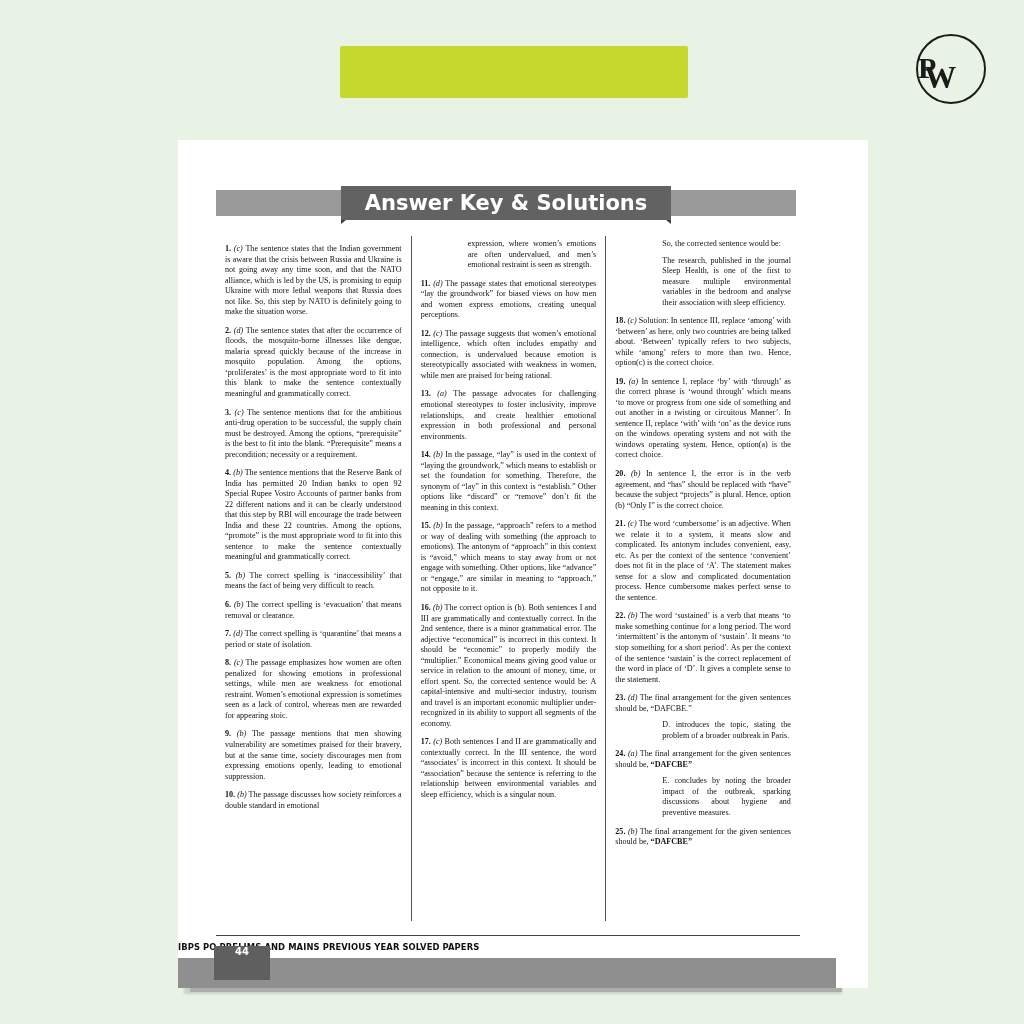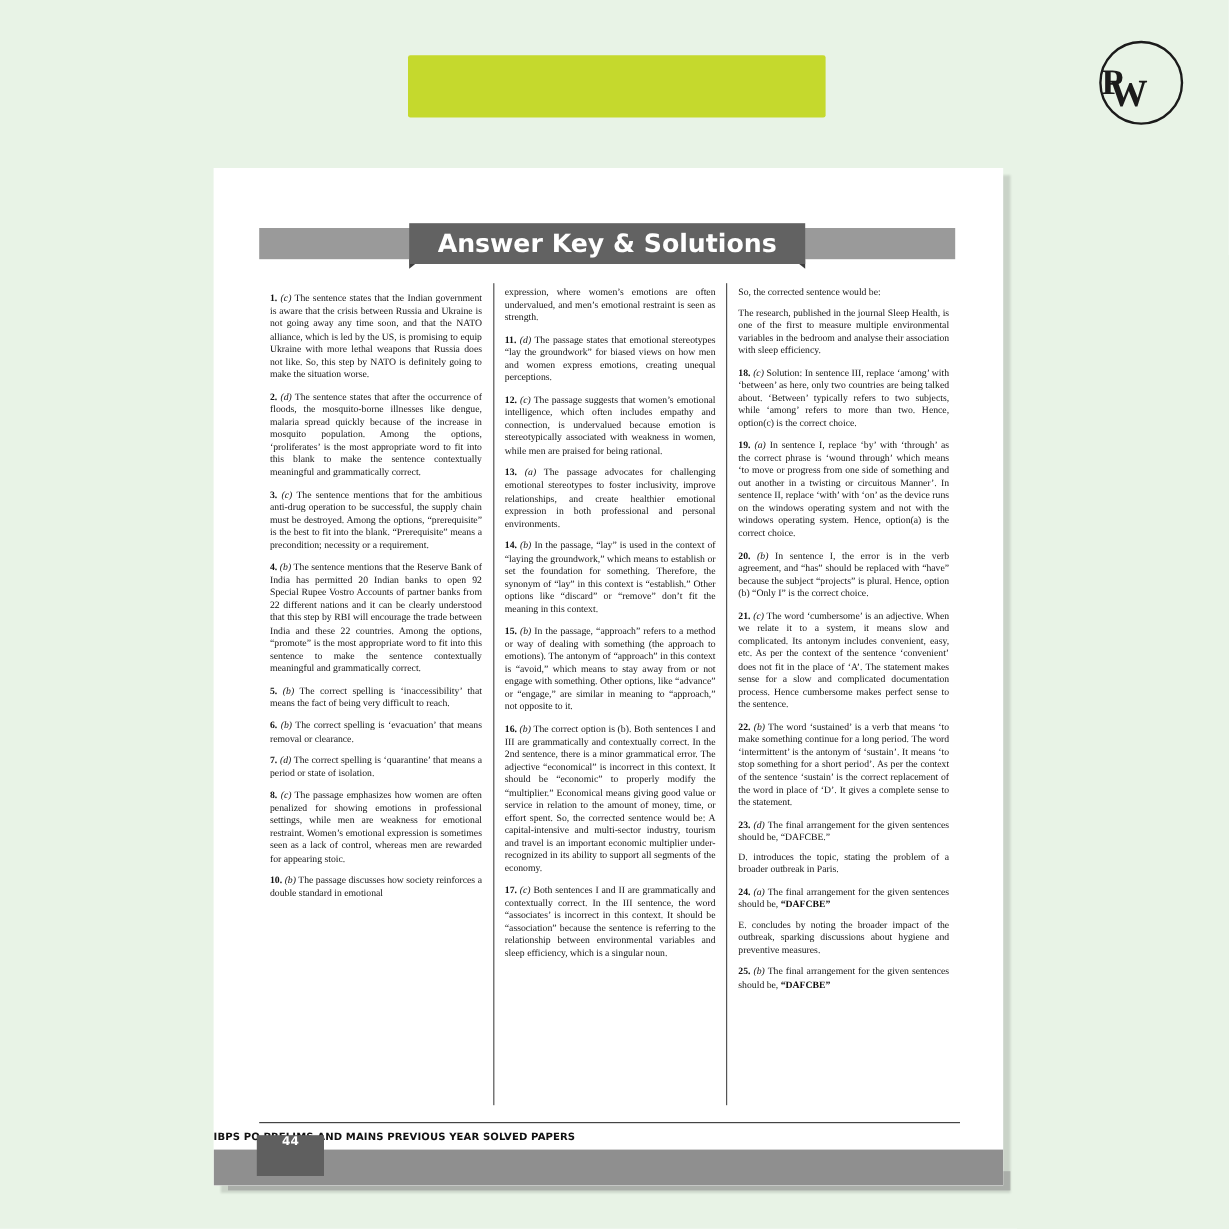--- a/index.html
+++ b/index.html
@@ -89,20 +89,21 @@
     filter: blur(1px);
   }
   .sheet {
     position: absolute;
     left: 178px;
     top: 140px;
     width: 658px;
     height: 848px;
     background: #ffffff;
     overflow: hidden;
+    padding-left: 32px;
   }
 
   
   .ribbon {
     position: absolute;
     left: 38px;
     top: 46px;
     width: 580px;
     height: 34px;
   }
@@ -165,21 +166,21 @@
   }
   .col.mid, .col.right {
     border-left: 0.8px solid #555;
   }
   .item {
     margin-bottom: 6px;
     text-align: justify;
   }
   .item b { font-weight: bold; }
   .item i { font-style: italic; }
-  .sub { margin-top: 3px; }
+  .sub { margin-top: 3px; margin-left: 47px; }
 
   
   .footer-rule {
     position: absolute;
     left: 38px;
     bottom: 52px;
     width: 584px;
     border-top: 0.8px solid #444;
   }
   .footer-text {
@@ -261,20 +262,21 @@
   <div class="columns">
     <div class="col left" id="col1">
         <p class="item"><b>1.</b> <i>(c)</i> <span>The sentence states that the Indian government is aware that the crisis between Russia and Ukraine is not going away any time soon, and that the NATO alliance, which is led by the US, is promising to equip Ukraine with more lethal weapons that Russia does not like. So, this step by NATO is definitely going to make the situation worse.</span></p>
         <p class="item"><b>2.</b> <i>(d)</i> <span>The sentence states that after the occurrence of floods, the mosquito-borne illnesses like dengue, malaria spread quickly because of the increase in mosquito population. Among the options, ‘proliferates’ is the most appropriate word to fit into this blank to make the sentence contextually meaningful and grammatically correct.</span></p>
         <p class="item"><b>3.</b> <i>(c)</i> <span>The sentence mentions that for the ambitious anti-drug operation to be successful, the supply chain must be destroyed. Among the options, “prerequisite” is the best to fit into the blank. “Prerequisite” means a precondition; necessity or a requirement.</span></p>
         <p class="item"><b>4.</b> <i>(b)</i> <span>The sentence mentions that the Reserve Bank of India has permitted 20 Indian banks to open 92 Special Rupee Vostro Accounts of partner banks from 22 different nations and it can be clearly understood that this step by RBI will encourage the trade between India and these 22 countries. Among the options, “promote” is the most appropriate word to fit into this sentence to make the sentence contextually meaningful and grammatically correct.</span></p>
         <p class="item"><b>5.</b> <i>(b)</i> <span>The correct spelling is ‘inaccessibility’ that means the fact of being very difficult to reach.</span></p>
         <p class="item"><b>6.</b> <i>(b)</i> <span>The correct spelling is ‘evacuation’ that means removal or clearance.</span></p>
         <p class="item"><b>7.</b> <i>(d)</i> <span>The correct spelling is ‘quarantine’ that means a period or state of isolation.</span></p>
         <p class="item"><b>8.</b> <i>(c)</i> <span>The passage emphasizes how women are often penalized for showing emotions in professional settings, while men are weakness for emotional restraint. Women’s emotional expression is sometimes seen as a lack of control, whereas men are rewarded for appearing stoic.</span></p>
+        <p class="item"><b>9.</b> <i>(b)</i> <span>The passage mentions that men showing vulnerability are sometimes praised for their bravery, but at the same time, society discourages men from expressing emotions openly, leading to emotional suppression.</span></p>
         <p class="item"><b>10.</b> <i>(b)</i> <span>The passage discusses how society reinforces a double standard in emotional</span></p>
       </div>
     <div class="col mid" id="col2">
         <p class="item sub"><span>expression, where women’s emotions are often undervalued, and men’s emotional restraint is seen as strength.</span></p>
         <p class="item"><b>11.</b> <i>(d)</i> <span>The passage states that emotional stereotypes “lay the groundwork” for biased views on how men and women express emotions, creating unequal perceptions.</span></p>
         <p class="item"><b>12.</b> <i>(c)</i> <span>The passage suggests that women’s emotional intelligence, which often includes empathy and connection, is undervalued because emotion is stereotypically associated with weakness in women, while men are praised for being rational.</span></p>
         <p class="item"><b>13.</b> <i>(a)</i> <span>The passage advocates for challenging emotional stereotypes to foster inclusivity, improve relationships, and create healthier emotional expression in both professional and personal environments.</span></p>
         <p class="item"><b>14.</b> <i>(b)</i> <span>In the passage, “lay” is used in the context of “laying the groundwork,” which means to establish or set the foundation for something. Therefore, the synonym of “lay” in this context is “establish.” Other options like “discard” or “remove” don’t fit the meaning in this context.</span></p>
         <p class="item"><b>15.</b> <i>(b)</i> <span>In the passage, “approach” refers to a method or way of dealing with something (the approach to emotions). The antonym of “approach” in this context is “avoid,” which means to stay away from or not engage with something. Other options, like “advance” or “engage,” are similar in meaning to “approach,” not opposite to it.</span></p>
         <p class="item"><b>16.</b> <i>(b)</i> <span>The correct option is (b). Both sentences I and III are grammatically and contextually correct. In the 2nd sentence, there is a minor grammatical error. The adjective “economical” is incorrect in this context. It should be “economic” to properly modify the “multiplier.” Economical means giving good value or service in relation to the amount of money, time, or effort spent. So, the corrected sentence would be: A capital-intensive and multi-sector industry, tourism and travel is an important economic multiplier under-recognized in its ability to support all segments of the economy.</span></p>

